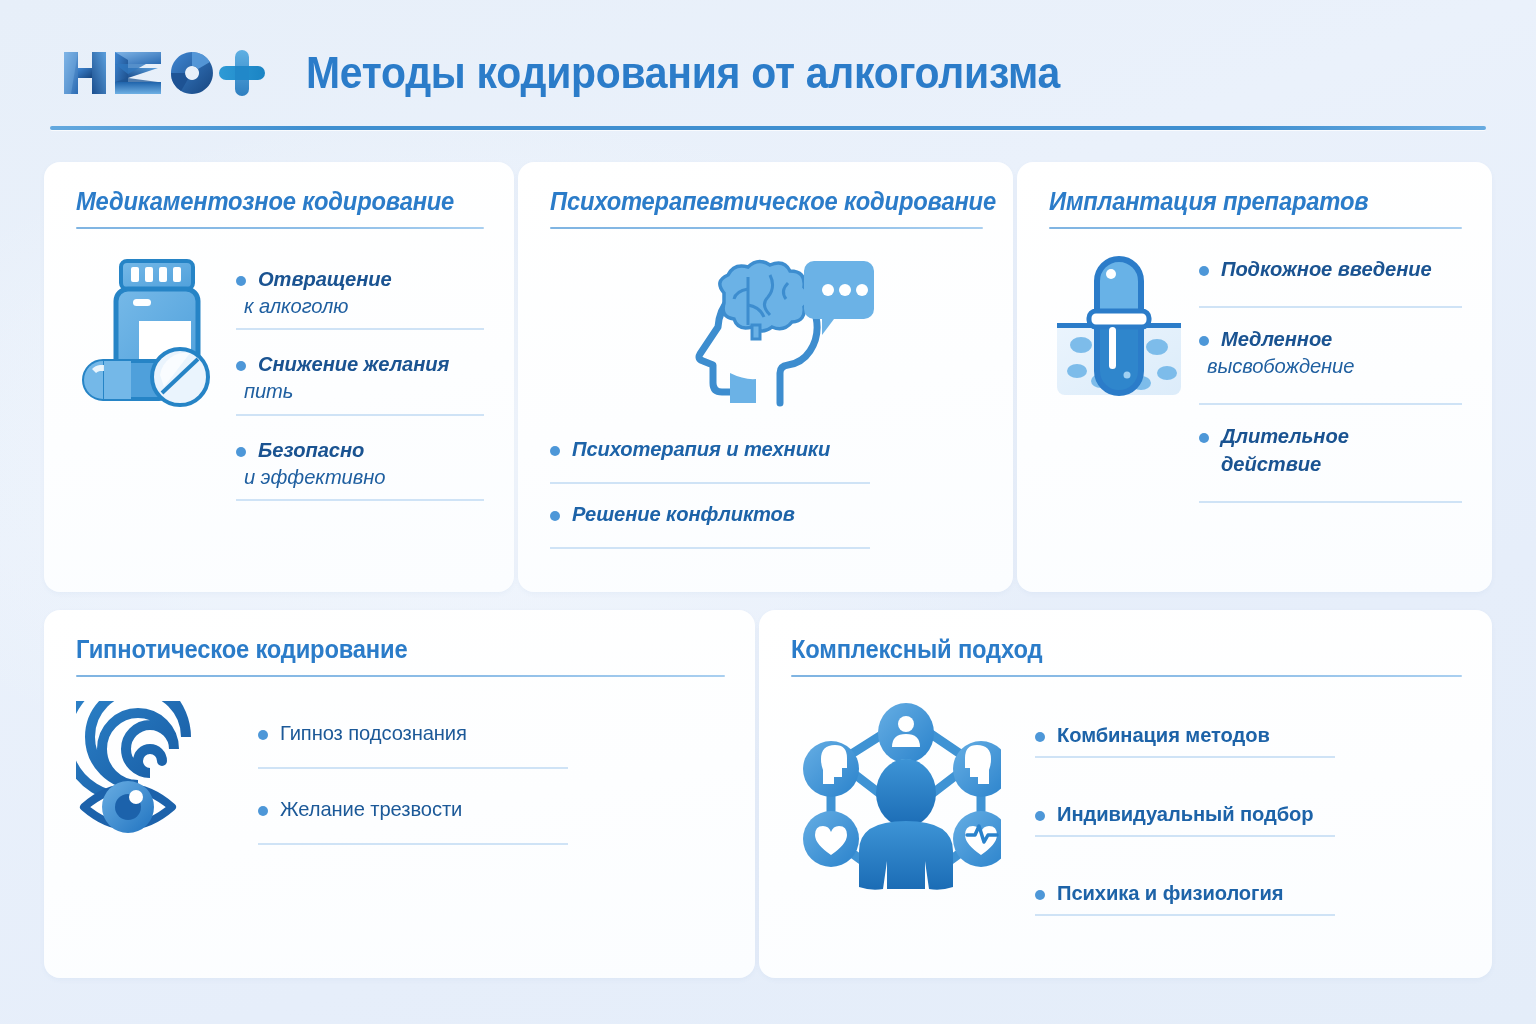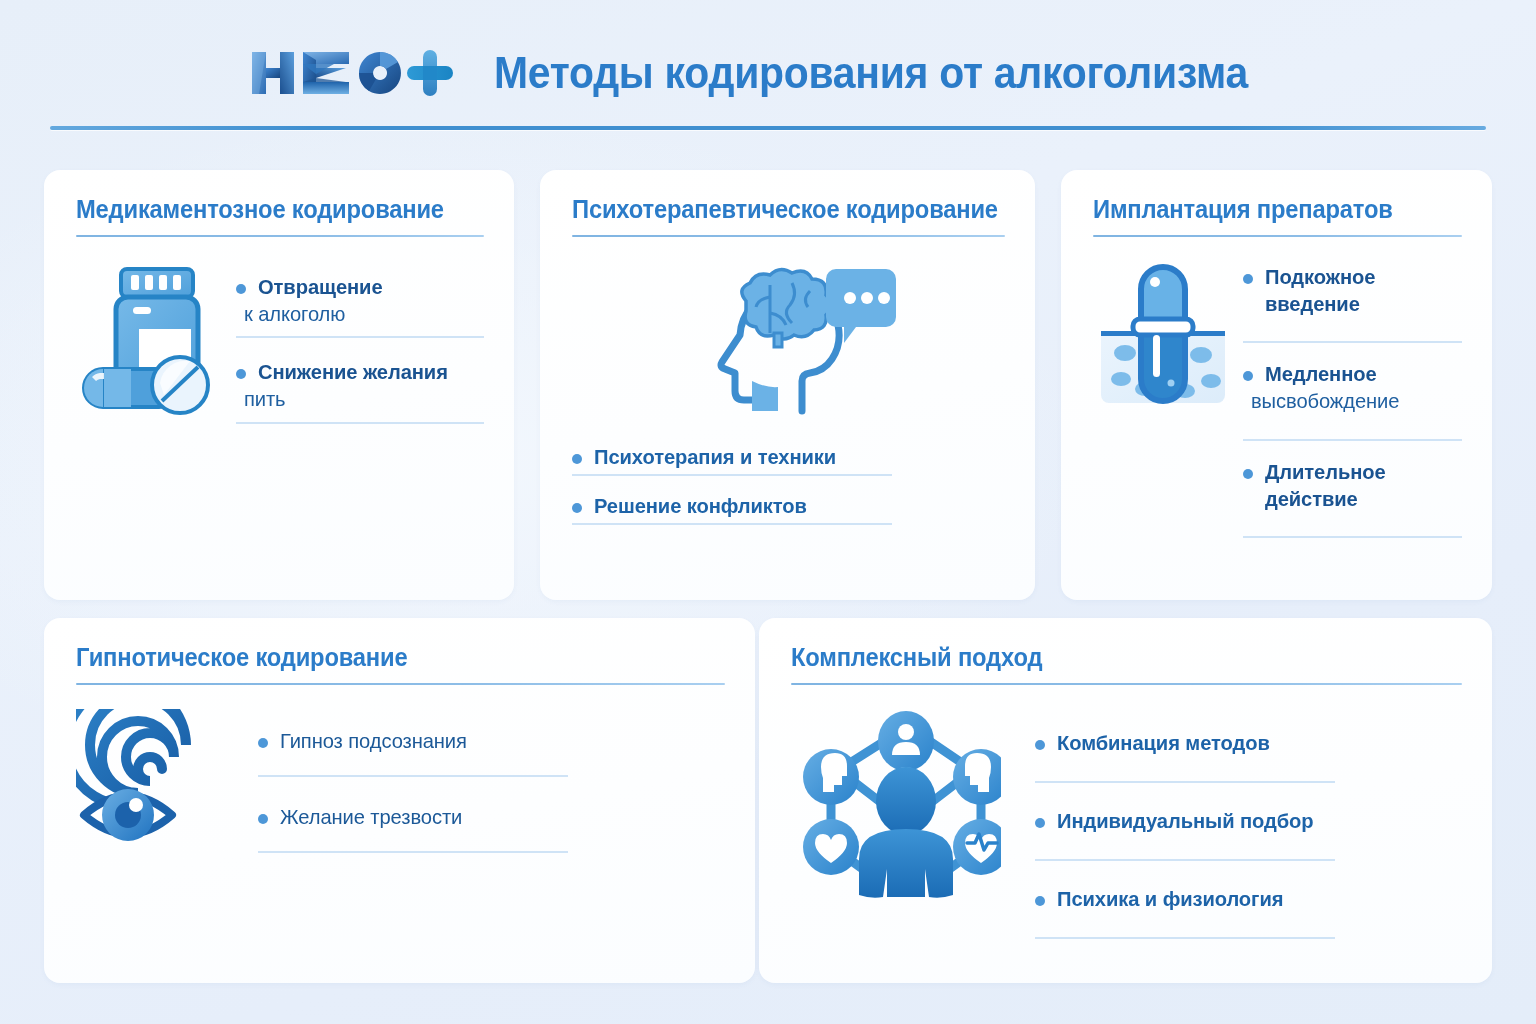--- a/index.html
+++ b/index.html
@@ -27,21 +27,20 @@
     flex-direction: column;
   }
 
   
   .header {
     display: flex;
     align-items: center;
     gap: 40px;
     padding-left: 14px;
     height: 78px;
-    justify-content: center;
   }
 
   .logo {
     flex: 0 0 auto;
     width: 208px;
     height: 58px;
     display: block;
   }
 
   .page-title {
@@ -60,23 +59,24 @@
     height: 4px;
     border-radius: 2px;
     background: linear-gradient(90deg, #63a8de 0%, #3f8fd0 18%, #3f8fd0 82%, #67aae0 100%);
     box-shadow: 0 1px 0 rgba(255,255,255,0.7);
   }
 
   
   .grid-top {
     display: grid;
     grid-template-columns: 470px 495px 1fr;
-    gap: 26px;
-    margin-top: 40px;
+    gap: 4px;
+    margin-top: 32px;
     height: 430px;
+    font-style: italic;
   }
 
   .grid-bottom {
     display: grid;
     grid-template-columns: 711px 1fr;
     gap: 4px;
     margin-top: 18px;
     height: 320px;
   }
 
@@ -182,30 +182,30 @@
     font-weight: normal;
     color: #1c5998;
     font-size: 21px;
   }
 
   
   .c1 .bullets { margin-top: 18px; max-width: 250px; }
   .c1 .bullet { padding-bottom: 9px; margin-bottom: 20px; }
 
   .c2 .bullets { width: 100%; max-width: 320px; margin-top: 8px; }
-  .c2 .bullet { margin-bottom: 16px; padding-bottom: 4px; }
+  .c2 .bullet { margin-bottom: 16px; padding-bottom: 20px; }
 
   .c3 .bullets { max-width: 275px; margin-top: 8px; }
   .c3 .bullet { margin-bottom: 17px; padding-bottom: 24px; }
 
   .c4 .bullets { max-width: 310px; margin-top: 24px; margin-left: 12px; }
   .c4 .bullet { margin-bottom: 26px; padding-bottom: 21px; }
 
   .c5 .bullets { max-width: 300px; margin-top: 26px; margin-left: 24px; }
-  .c5 .bullet { margin-bottom: 24px; padding-bottom: 25px; }
+  .c5 .bullet { margin-bottom: 42px; padding-bottom: 8px; }
 
   .c2 .card-body { flex-direction: column; align-items: flex-start; }
   .c2 .icon-center { width: 100%; display: flex; justify-content: center; }
 </style>
 </head>
 <body>
 
 <div class="page">
 
   <div class="header">
@@ -308,20 +308,24 @@
         </div>
         <ul class="bullets">
           <li class="bullet">
             <span class="l1">Отвращение</span>
             <span class="l2">к алкоголю</span>
           </li>
           <li class="bullet">
             <span class="l1">Снижение желания</span>
             <span class="l2">пить</span>
           </li>
+          <li class="bullet">
+            <span class="l1">Безопасно</span>
+            <span class="l2">и эффективно</span>
+          </li>
         </ul>
       </div>
     </div>
 
     <div class="card c2">
       <div class="card-title">Психотерапевтическое кодирование</div>
       <div class="card-rule"></div>
       <div class="card-body">
         <div class="icon-center">
           <svg width="230" height="170" viewBox="0 0 230 170" aria-hidden="true">

